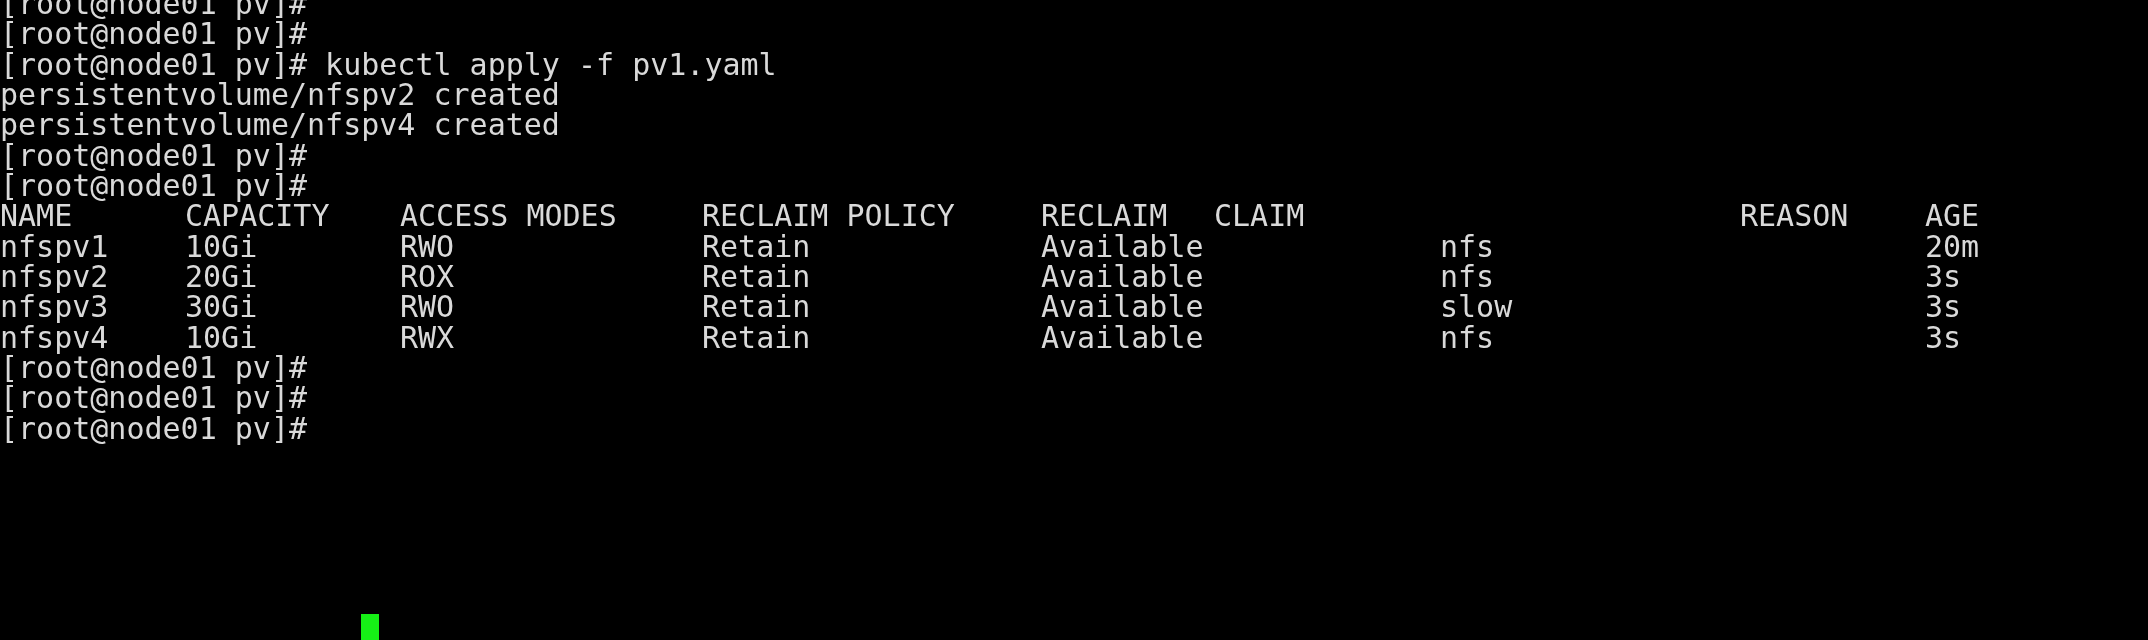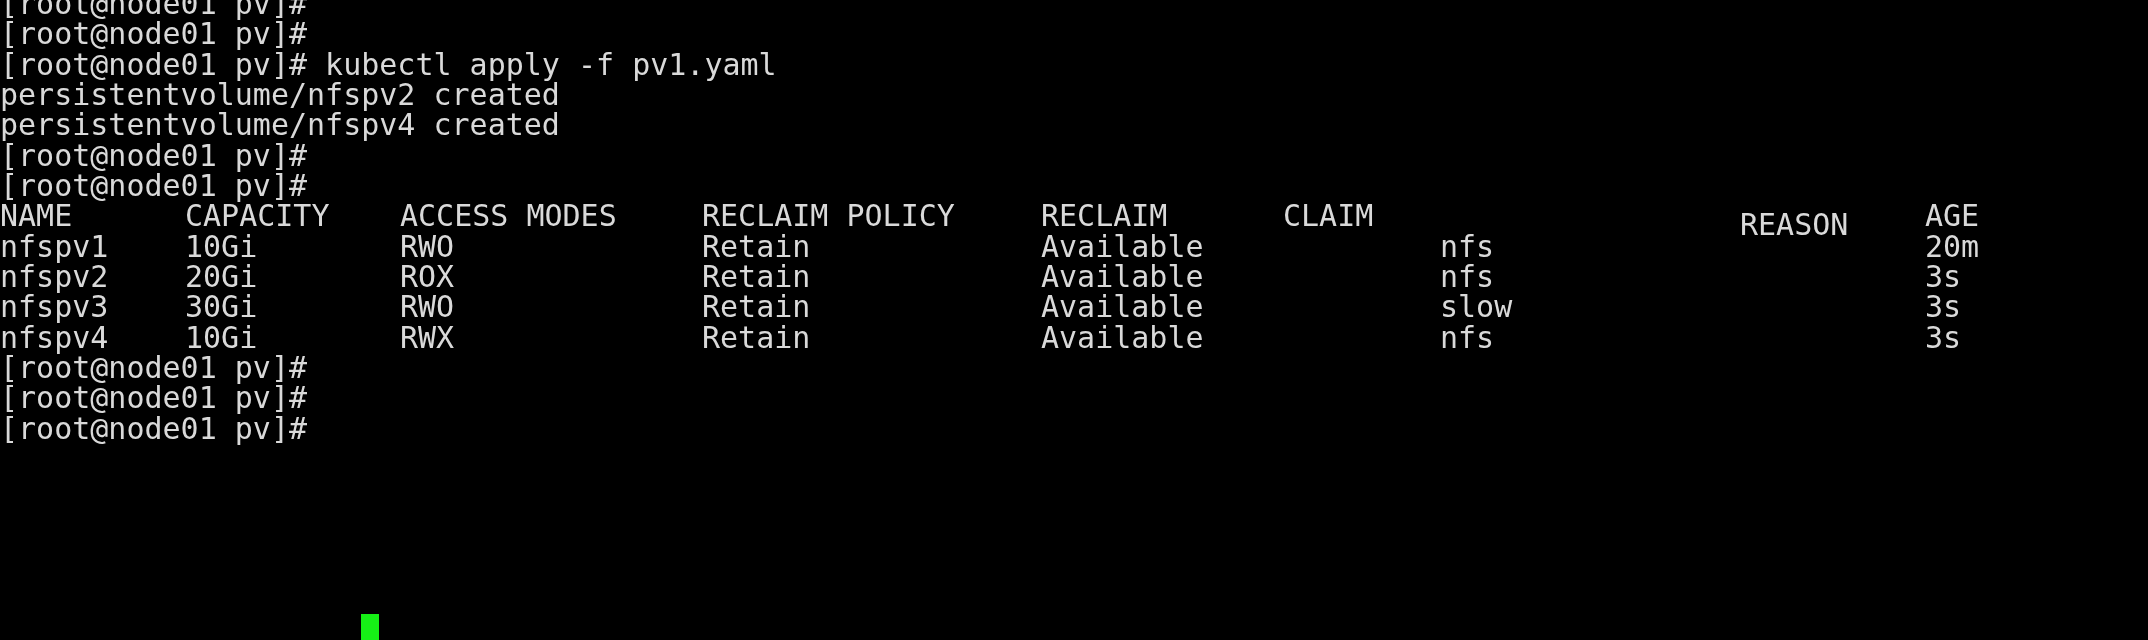--- a/index.html
+++ b/index.html
@@ -52,23 +52,23 @@
     font-family: "DejaVu Sans Mono", "Liberation Mono", monospace;
     font-size: 30px;
     line-height: 30.35px;
     color: #d9d9d9;
   }
   .c-name        { left: 0px; }
   .c-capacity    { left: 185px; }
   .c-access      { left: 400px; }
   .c-reclaim     { left: 702px; }
   .c-status      { left: 1041px; }
-  .c-claim       { left: 1283px; }
+  .c-claim       { left: 1214px; }
   .c-storage     { left: 1440px; }
-  .c-reason      { left: 1740px; margin-top: 9px; }
+  .c-reason      { left: 1740px; }
   .c-age         { left: 1925px; }
 
   .cursor {
     position: absolute;
     display: inline-block;
     width: 18px;
     height: 26px;
     background: #16f016;
     left: 361px;
     top: 614px;

